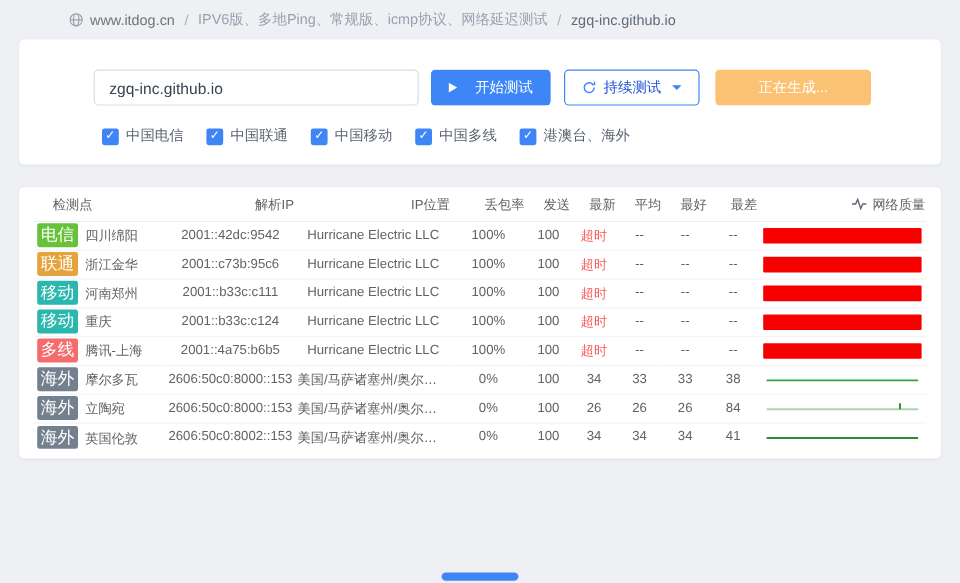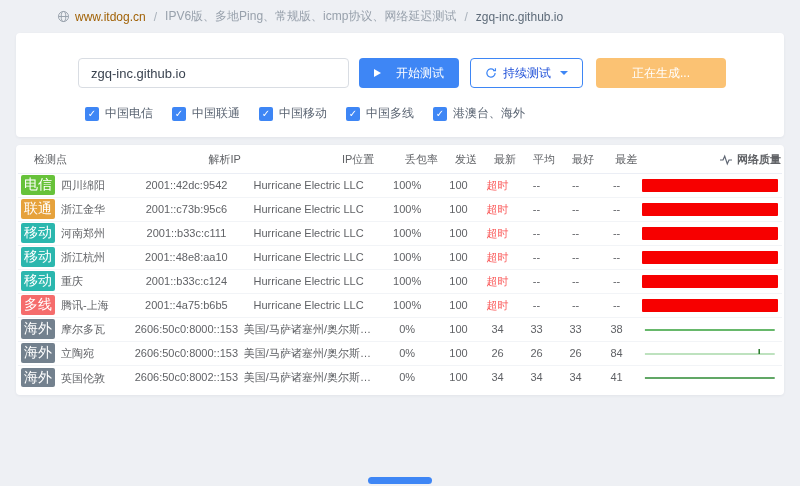--- a/index.html
+++ b/index.html
@@ -9,21 +9,21 @@
     background:#eef0f4;
     font-family:"Liberation Sans","DejaVu Sans",sans-serif;
     position:relative;
   }
   
   .breadcrumb {
     height:33px; display:flex; align-items:center; gap:5px;
     padding-left:57px; font-size:12px; color:#98a1ac;
   }
   .breadcrumb .sep { margin:0 3px; color:#a8b0ba; }
-  .bc-site { color:#a16207; cursor:pointer; }
+  .bc-site { color:#737373; cursor:pointer; }
   .bc-path { color:#98a1ac; }
   .bc-target { color:#5e6b79; cursor:pointer; }
   
   .card { background:#fff; border-radius:4px; margin:0 16px; box-shadow:0 1px 3px rgba(31,45,61,.06); }
   .form-card { padding:25px 58px 15px 62px; }
   .form-row { display:flex; align-items:center; }
   input.host {
     width:372px; height:30px; border:1px solid #d9dde3; border-radius:4px;
     padding:0 12px; font-size:13px; color:#3a4350; outline:none;
   }
@@ -38,28 +38,28 @@
   .btn.warning { background:#fbc273; color:#fff; margin-left:13px; padding:0 35px; }
   .play-tri { width:0; height:0; border-left:7px solid #fff; border-top:4.5px solid transparent; border-bottom:4.5px solid transparent; }
   .caret-down { width:0; height:0; border-top:4px solid #3e86f5; border-left:4px solid transparent; border-right:4px solid transparent; margin-left:3px; }
   .cb-row { display:flex; gap:19px; margin-top:17px; padding-left:7px; }
   .cb-item { display:flex; align-items:center; gap:6px; font-size:12px; color:#5a6472; cursor:pointer; }
   .cb-box {
     width:14px; height:14px; background:#3e86f5; border-radius:2px;
     color:#fff; font-size:10px; line-height:14px; text-align:center; flex:none;
   }
   
-  .table-card { margin-top:8px; padding:2px 2px 6px; }
+  .table-card { margin-top:19px; padding:2px 12px 6px; }
   table { width:100%; border-collapse:collapse; table-layout:fixed; font-size:11px; color:#606266; }
   thead th {
     height:26px; font-weight:normal; color:#606266; font-size:11px;
     border-bottom:1px solid #ebeef5; text-align:right; white-space:nowrap;
   }
   thead th.first { text-align:left; padding-left:16px; }
-  .wave-wrap { display:inline-flex; align-items:center; gap:4px;font-weight:bold; }
+  .wave-wrap { display:inline-flex; align-items:center; gap:4px; }
   tbody td {
     height:24px; text-align:center; border-bottom:1px solid #f2f4f7;
     overflow:hidden; white-space:nowrap; text-overflow:ellipsis; padding:0 2px;
   }
   tbody tr:last-child td { border-bottom:none; }
   td.c-left { text-align:left; padding-left:3px; }
   .badge {
     display:inline-block; min-width:25px; padding:2px 3px; border-radius:2px;
     color:#fff; font-size:14px; line-height:1.1; margin-right:6px; text-align:center;
   }
@@ -207,34 +207,20 @@
           <td>100</td>
           <td><span style="color: rgb(250, 90, 90);">超时</span></td>
           <td>--</td>
           <td>--</td>
           <td>--</td>
           <td class="c-quality">
             <div class="qbar" style="background: rgb(247, 0, 0);"></div>
           </td>
         </tr>
         <tr class="row">
-          <td class="c-left"><span class="badge" style="background: rgb(43, 183, 174);">移动</span><span class="loc">浙江杭州</span></td>
-          <td>2001::48e8:aa10</td>
-          <td>Hurricane Electric LLC</td>
-          <td>100%</td>
-          <td>100</td>
-          <td><span style="color: rgb(250, 90, 90);">超时</span></td>
-          <td>--</td>
-          <td>--</td>
-          <td>--</td>
-          <td class="c-quality">
-            <div class="qbar" style="background: rgb(247, 0, 0);"></div>
-          </td>
-        </tr>
-        <tr class="row">
           <td class="c-left"><span class="badge" style="background: rgb(43, 183, 174);">移动</span><span class="loc">重庆</span></td>
           <td>2001::b33c:c124</td>
           <td>Hurricane Electric LLC</td>
           <td>100%</td>
           <td>100</td>
           <td><span style="color: rgb(250, 90, 90);">超时</span></td>
           <td>--</td>
           <td>--</td>
           <td>--</td>
           <td class="c-quality">

